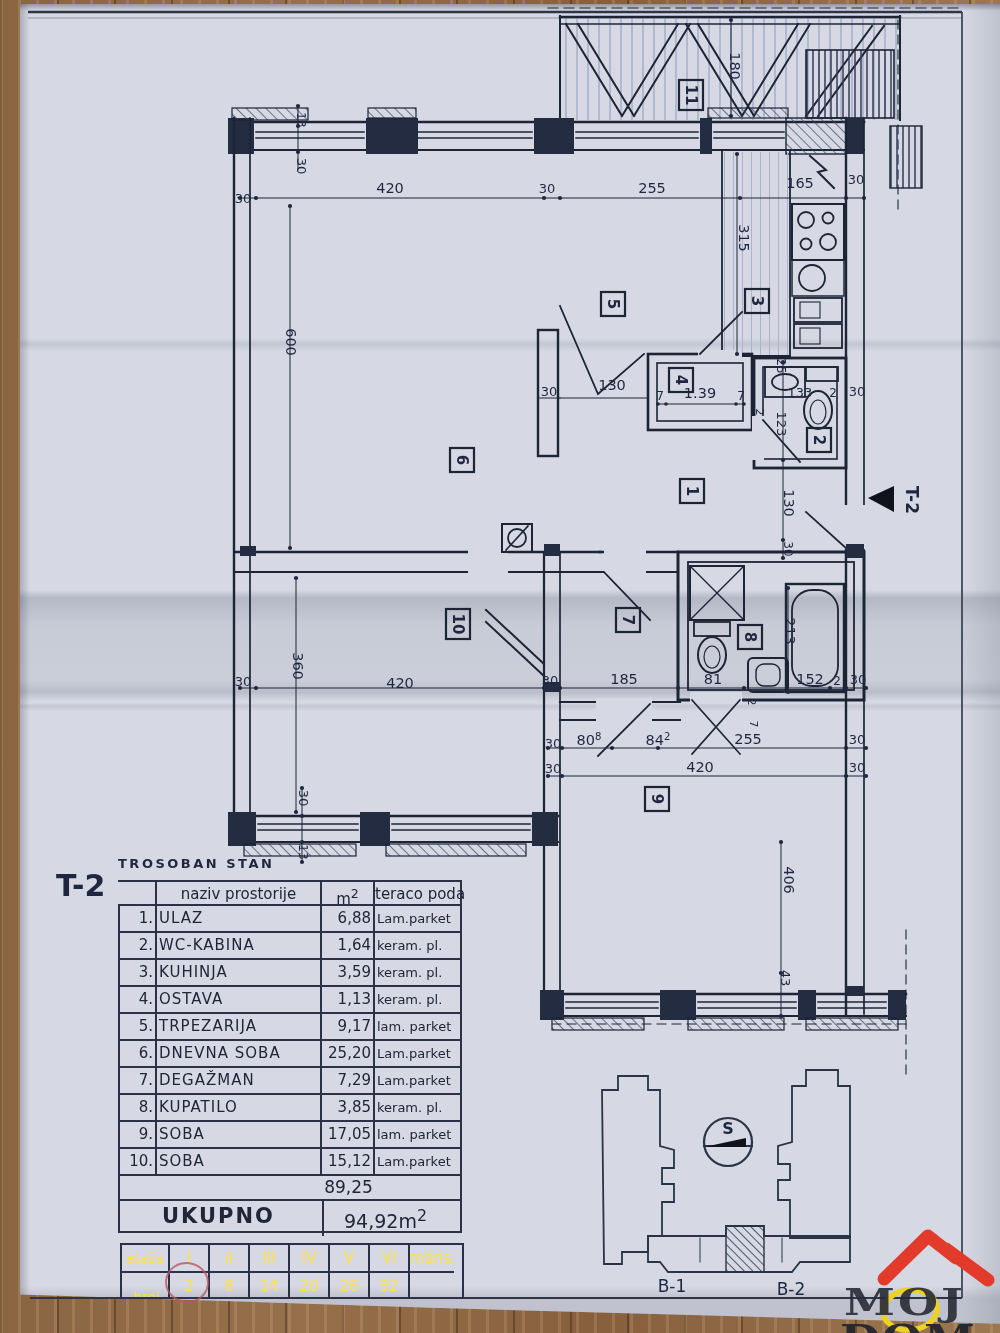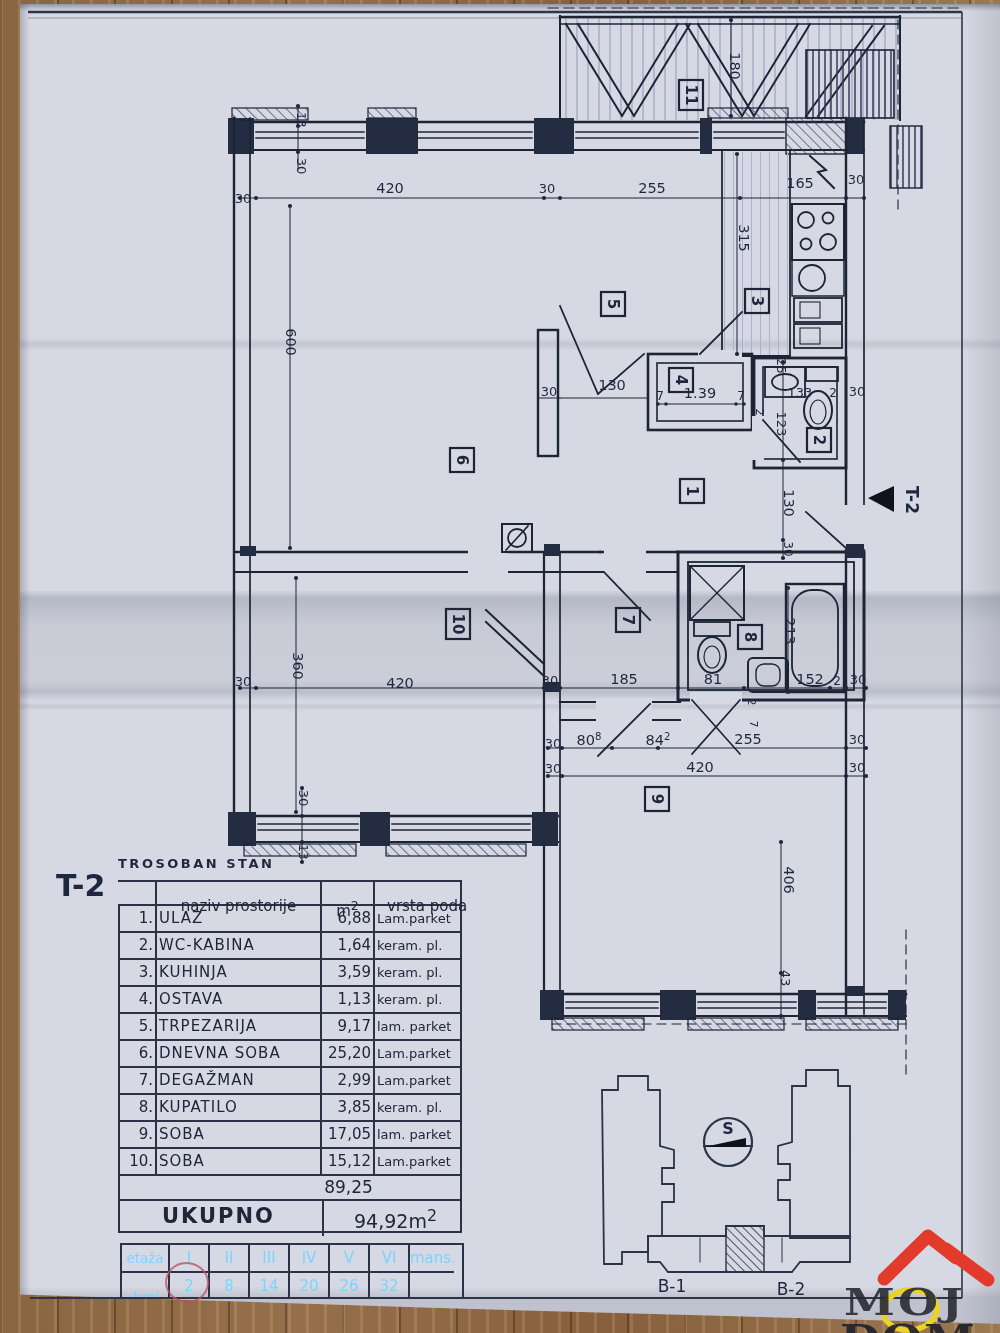--- a/index.html
+++ b/index.html
@@ -30,33 +30,33 @@
   .plan-title{left:118px;top:856px;font-size:13px;font-weight:bold;letter-spacing:2.5px;color:#1f2740;}
   .plan-code{left:56px;top:868px;font-size:30px;font-weight:bold;color:#1f2740;}
   
   :root{--ln:#2b3147;}
   .rt{left:118px;top:880px;width:344px;color:#202639;font-size:15px;}
   .rt .row{display:grid;grid-template-columns:37px 165px 53px 89px;height:25px;line-height:25px;border-bottom:2px solid var(--ln);}
   .rt .row .c{border-left:2px solid var(--ln);padding:0 2px;white-space:nowrap;overflow:visible;}
   .rt .row .c:last-child{border-right:2px solid var(--ln);}
   .rt .hdr{height:24px;line-height:24px;border-bottom:2px solid var(--ln);}
   .rt .hdr .void{border:none;}
-  .rt .hdr .c{border-top:2px solid var(--ln);text-align:center;padding:12px;}
+  .rt .hdr .c{border-top:2px solid var(--ln);text-align:center;padding:0;}
   .rt .n{text-align:right;padding-right:6px;}
   .rt .nm{letter-spacing:1px;padding-left:8px;}
   .rt .ar{text-align:right;padding-right:5px;}
   .rt .fl{font-size:13px;padding-left:5px;}
   .rt .sumrow{display:grid;grid-template-columns:37px 165px 53px 89px;height:23px;line-height:23px;border-bottom:2px solid var(--ln);border-left:2px solid var(--ln);border-right:2px solid var(--ln);}
   .rt .sumrow .sv{grid-column:3;text-align:center;font-size:17px;}
   .rt .totrow{display:grid;grid-template-columns:202px 142px;height:30px;line-height:30px;border-bottom:2.5px solid var(--ln);border-left:2px solid var(--ln);border-right:2px solid var(--ln);}
   .rt .totrow .tl{padding-left:42px;font-size:21px;font-weight:bold;letter-spacing:2px;}
-  .rt .totrow .tv{border-left:2px solid var(--ln);font-size:19px;padding-left:30px;}
+  .rt .totrow .tv{border-left:2px solid var(--ln);font-size:19px;padding-left:20px;}
   .rt .dims{font-size:13px;margin-left:10px;letter-spacing:0.5px;}
   
-  .ft{left:120px;top:1243px;width:340px;color:#7dd3fc;border:2px solid var(--ln);}
+  .ft{left:120px;top:1243px;width:340px;color:#fde047;border:2px solid var(--ln);}
   .ft .frow{display:grid;grid-template-columns:46px 40px 40px 40px 40px 40px 40px 46px;height:26px;line-height:26px;}
   .ft .frow .c{border-left:2px solid var(--ln);text-align:center;font-size:15px;overflow:hidden;}
   .ft .frow .c:first-child{border-left:none;font-size:13.5px;}
   .ft .frow+.frow .c{border-top:2px solid var(--ln);}
   .ft .lbl2{font-size:11.5px;line-height:12px;padding-top:18px;text-align:left;padding-left:3px;}
   .ft .val{font-size:16px;}
   .red-circle{left:165px;top:1262px;width:40px;height:37px;border:2.5px solid rgba(187,82,98,0.78);border-radius:50%;transform:rotate(8deg);}
   
   .logo{left:838px;top:1224px;width:162px;height:140px;}
   .logo-moj{position:absolute;left:6px;top:56px;font-family:"DejaVu Serif",serif;font-weight:700;font-size:46px;letter-spacing:3px;color:rgba(40,42,52,0.9);transform:scaleY(0.82);transform-origin:top left;}
@@ -450,21 +450,21 @@
 </svg>
 
 <div class="abs plan-title">TROSOBAN STAN</div>
 <div class="abs plan-code">T-2</div>
 
 <div class="abs rt">
   <div class="row hdr">
     <div class="c void"></div>
     <div class="c">naziv prostorije</div>
     <div class="c"><span>m</span><sup>2</sup></div>
-    <div class="c">vrsta poda</div>
+    <div class="c">teraco poda</div>
   </div>
   <div class="row">
       <div class="c n">1.</div>
       <div class="c nm">ULAZ</div>
       <div class="c ar">6,88</div>
       <div class="c fl">Lam.parket</div>
     </div>
   <div class="row">
       <div class="c n">2.</div>
       <div class="c nm">WC-KABINA</div>
@@ -491,21 +491,21 @@
     </div>
   <div class="row">
       <div class="c n">6.</div>
       <div class="c nm">DNEVNA SOBA</div>
       <div class="c ar">25,20</div>
       <div class="c fl">Lam.parket</div>
     </div>
   <div class="row">
       <div class="c n">7.</div>
       <div class="c nm">DEGAŽMAN</div>
-      <div class="c ar">2,99</div>
+      <div class="c ar">7,29</div>
       <div class="c fl">Lam.parket</div>
     </div>
   <div class="row">
       <div class="c n">8.</div>
       <div class="c nm">KUPATILO</div>
       <div class="c ar">3,85</div>
       <div class="c fl">keram. pl.</div>
     </div>
   <div class="row">
       <div class="c n">9.</div>

